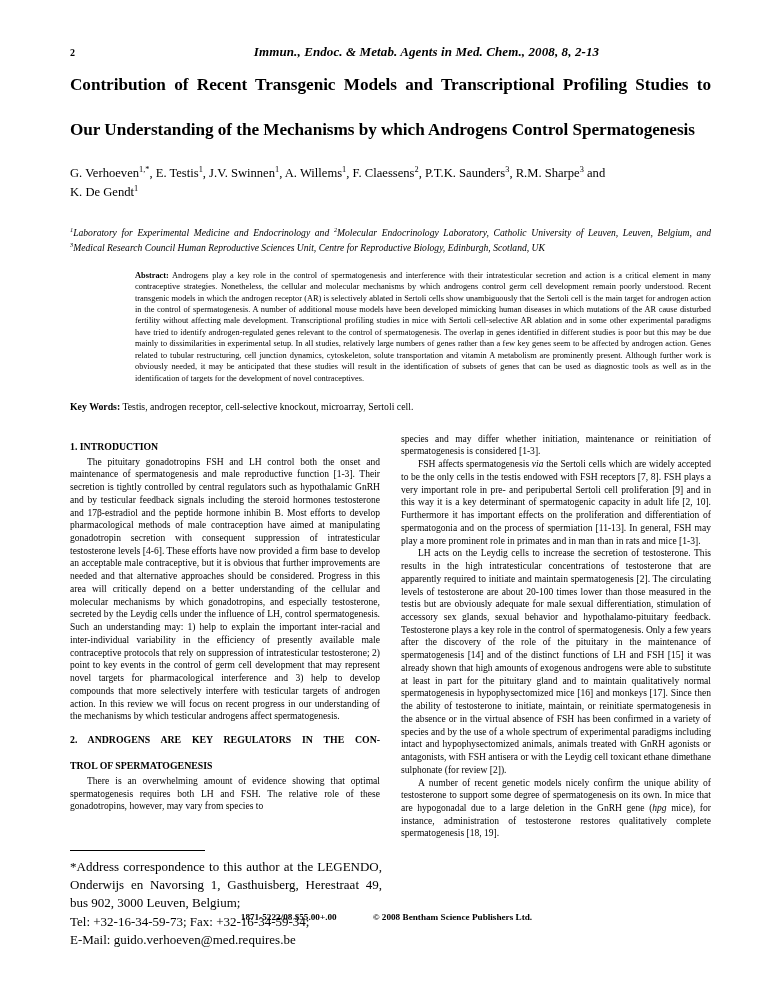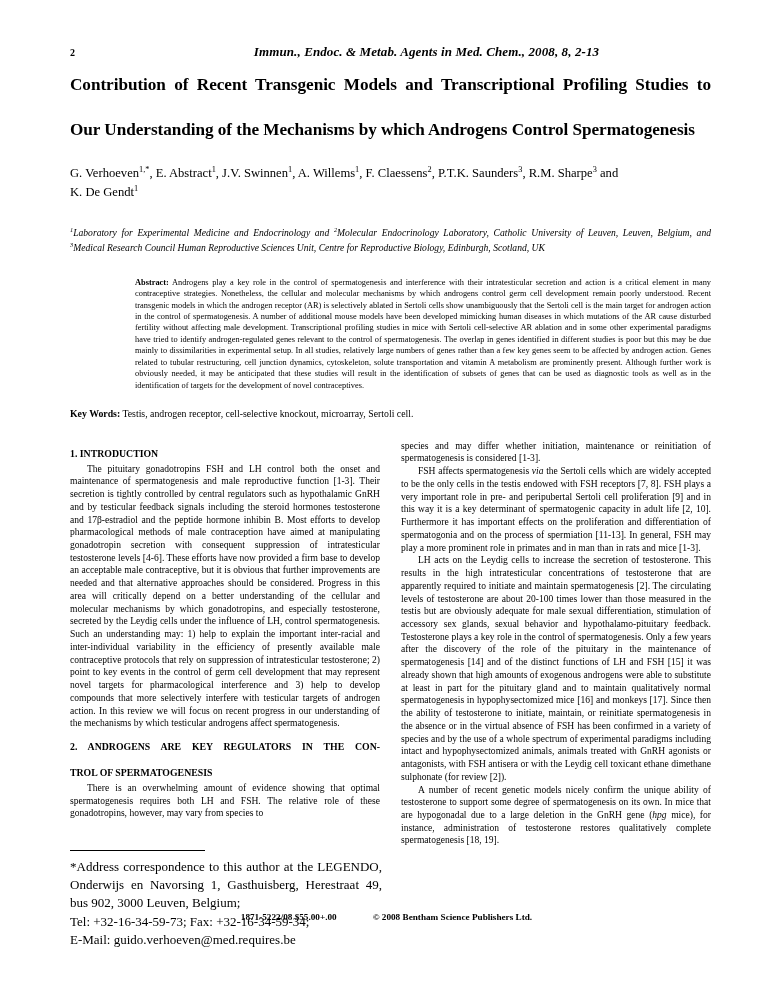--- a/index.html
+++ b/index.html
@@ -76,21 +76,21 @@
   .affil {
     margin-top: 24px;
     font-size: 9.6px;
     font-style: italic;
     line-height: 1.48;
     text-align: justify;
   }
 
   
   .abstract {
-    margin-top: 22px;
+    margin-top: 15px;
     margin-left: 65px;
     font-size: 8.35px;
     line-height: 1.37;
     text-align: justify;
   }
   .abstract .lead {
     font-weight: bold;
   }
 
   .keywords {
@@ -173,21 +173,21 @@
     <span class="folio">2</span>
     <span class="journal">Immun., Endoc. &amp; Metab. Agents in Med. Chem., 2008, 8, 2-13</span>
   </div>
 
   <h1 class="title">
     <span class="ln">Contribution of Recent Transgenic Models and Transcriptional Profiling Studies to</span>
     <span class="ln last">Our Understanding of the Mechanisms by which Androgens Control Spermatogenesis</span>
   </h1>
 
   <div class="authors">
-    <span>G. Verhoeven</span><sup>1,*</sup><span>, E. Abstract</span><sup>1</sup><span>, J.V. Swinnen</span><sup>1</sup><span>, A. Willems</span><sup>1</sup><span>, F. Claessens</span><sup>2</sup><span>, P.T.K. Saunders</span><sup>3</sup><span>, R.M. Sharpe</span><sup>3</sup><span> and</span><br>
+    <span>G. Verhoeven</span><sup>1,*</sup><span>, E. Testis</span><sup>1</sup><span>, J.V. Swinnen</span><sup>1</sup><span>, A. Willems</span><sup>1</sup><span>, F. Claessens</span><sup>2</sup><span>, P.T.K. Saunders</span><sup>3</sup><span>, R.M. Sharpe</span><sup>3</sup><span> and</span><br>
     <span>K. De Gendt</span><sup>1</sup>
   </div>
 
   <div class="affil">
     <sup>1</sup><span>Laboratory for Experimental Medicine and Endocrinology and </span><sup>2</sup><span>Molecular Endocrinology Laboratory, Catholic University of Leuven, Leuven, Belgium, and </span><sup>3</sup><span>Medical Research Council Human Reproductive Sciences Unit, Centre for Reproductive Biology, Edinburgh, Scotland, UK</span>
   </div>
 
   <div class="abstract">
     <span class="lead">Abstract:</span><span> Androgens play a key role in the control of spermatogenesis and interference with their intratesticular secretion and action is a critical element in many contraceptive strategies. Nonetheless, the cellular and molecular mechanisms by which androgens control germ cell development remain poorly understood. Recent transgenic models in which the androgen receptor (AR) is selectively ablated in Sertoli cells show unambiguously that the Sertoli cell is the main target for androgen action in the control of spermatogenesis. A number of additional mouse models have been developed mimicking human diseases in which mutations of the AR cause disturbed fertility without affecting male development. Transcriptional profiling studies in mice with Sertoli cell-selective AR ablation and in some other experimental paradigms have tried to identify androgen-regulated genes relevant to the control of spermatogenesis. The overlap in genes identified in different studies is poor but this may be due mainly to dissimilarities in experimental setup. In all studies, relatively large numbers of genes rather than a few key genes seem to be affected by androgen action. Genes related to tubular restructuring, cell junction dynamics, cytoskeleton, solute transportation and vitamin A metabolism are prominently present. Although further work is obviously needed, it may be anticipated that these studies will result in the identification of subsets of genes that can be used as diagnostic tools as well as in the identification of targets for the development of novel contraceptives.</span>
   </div>

